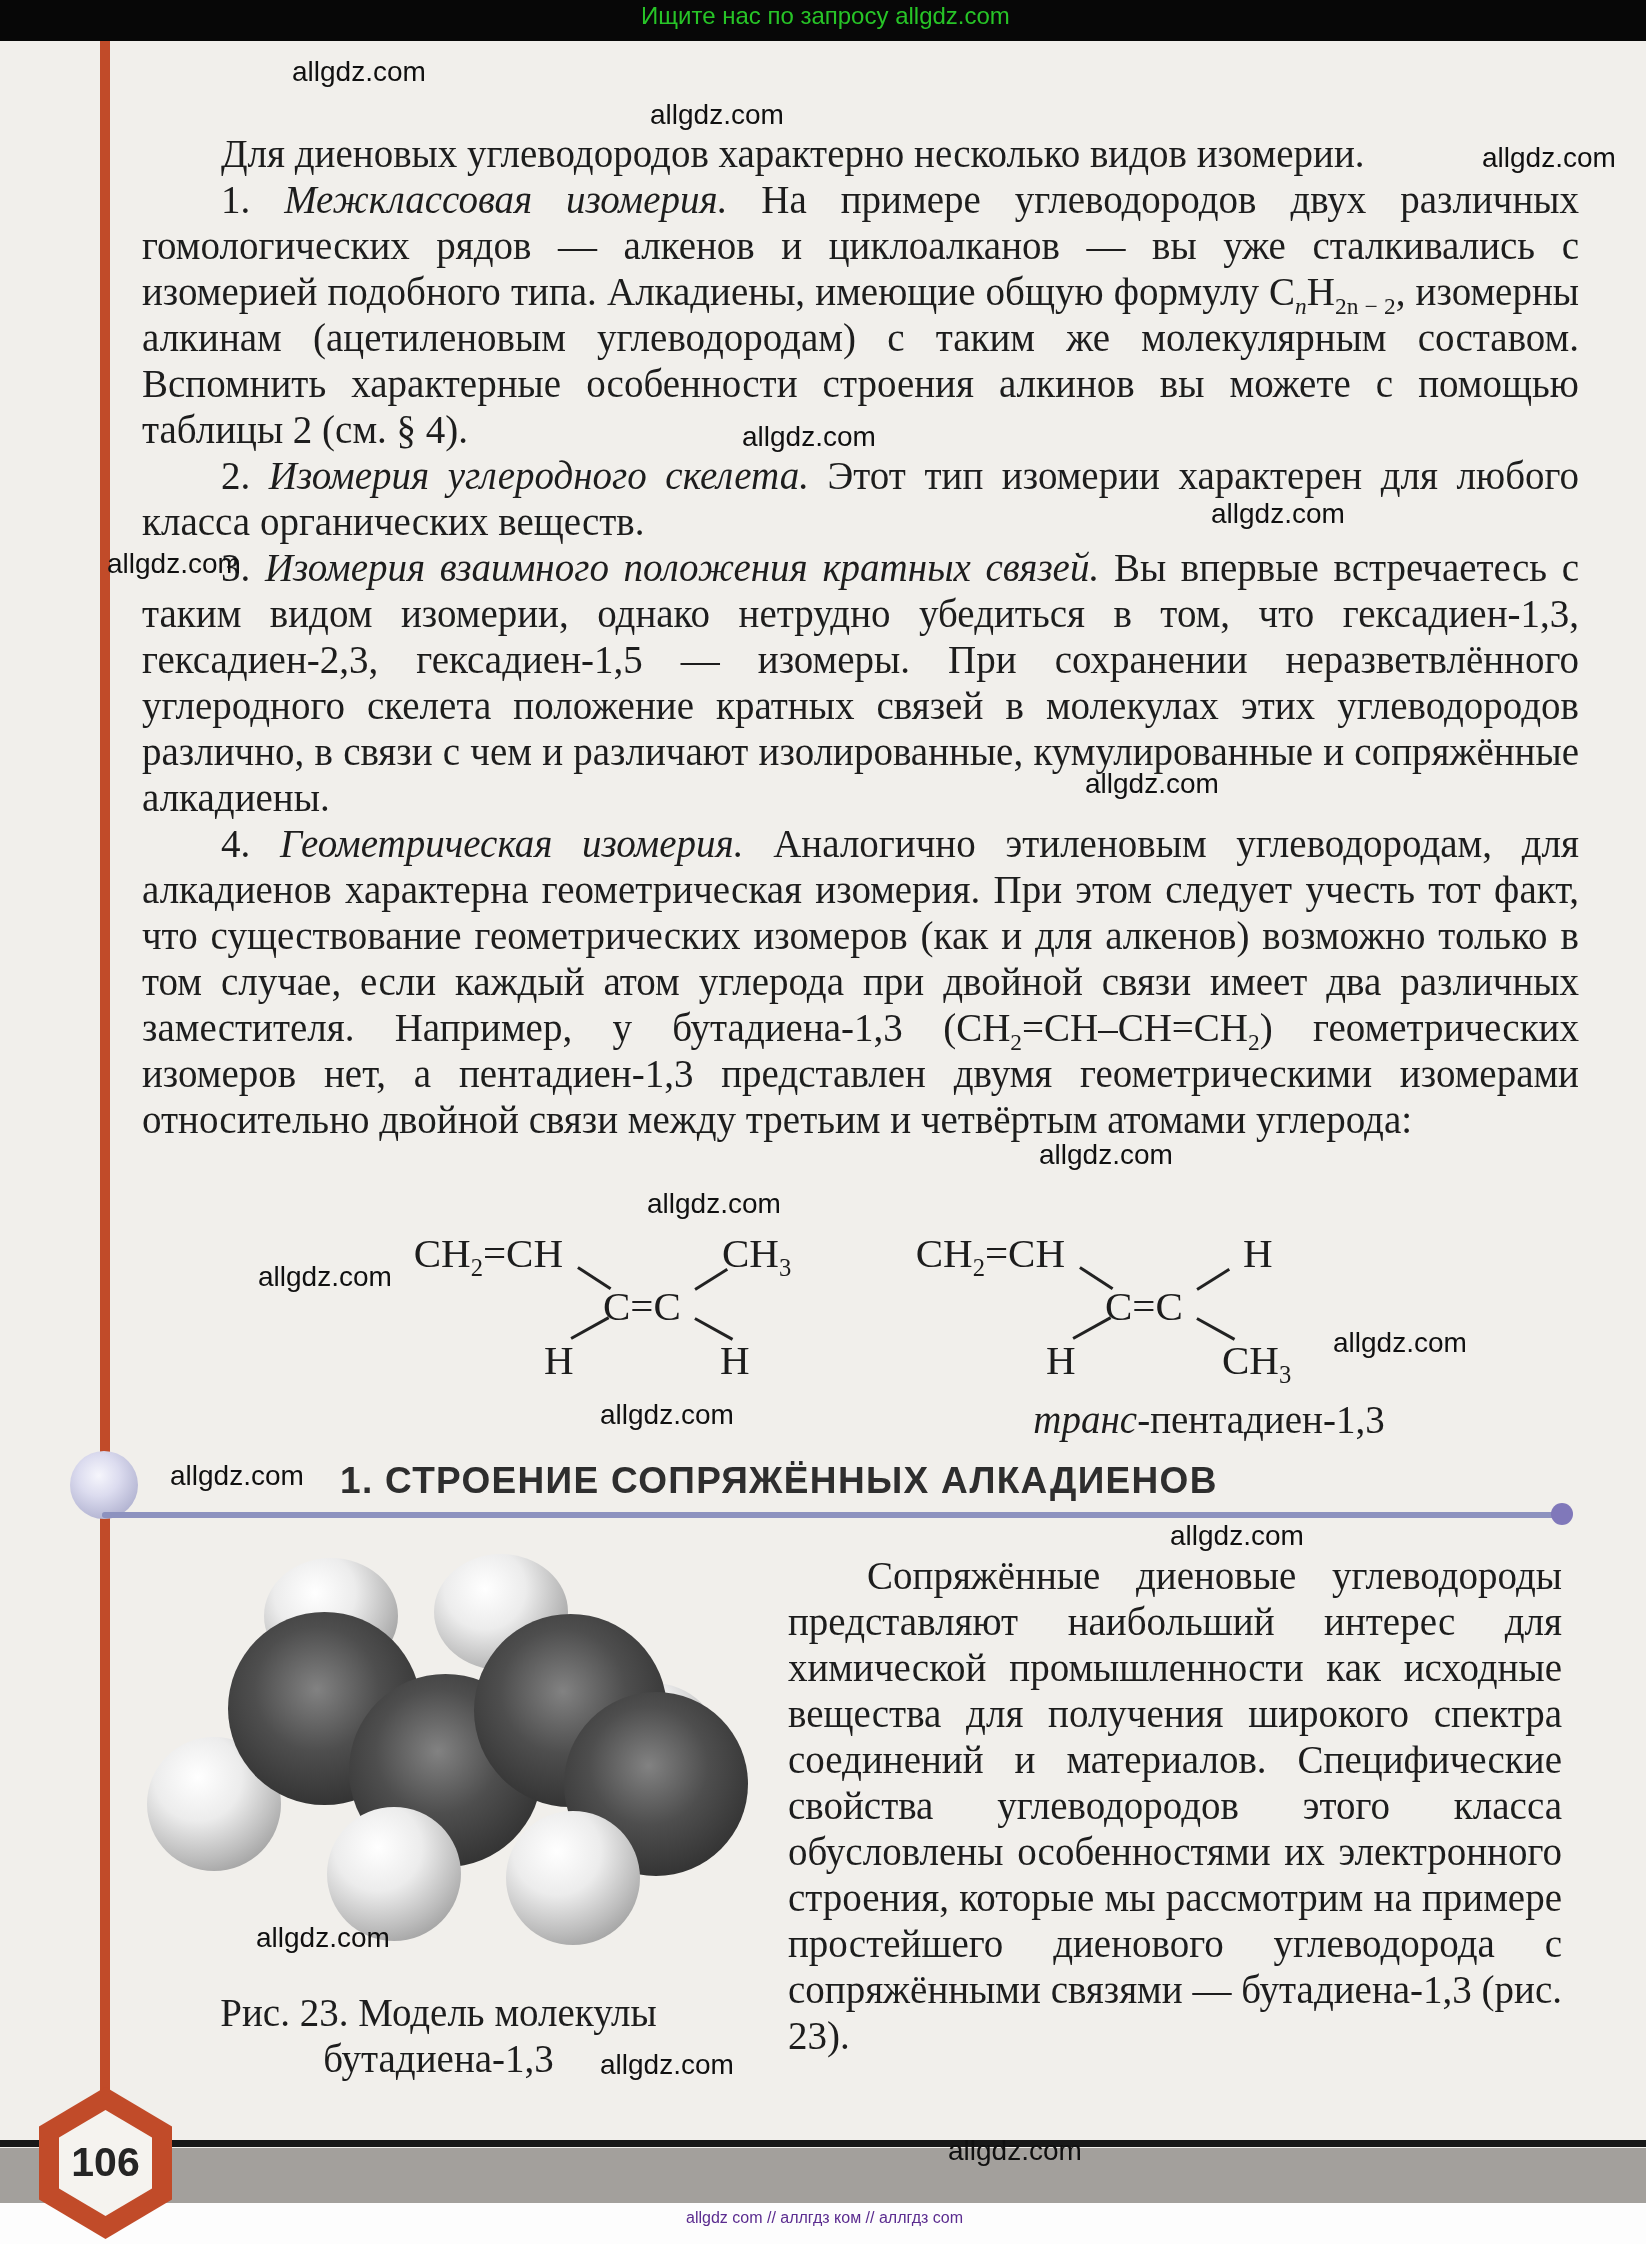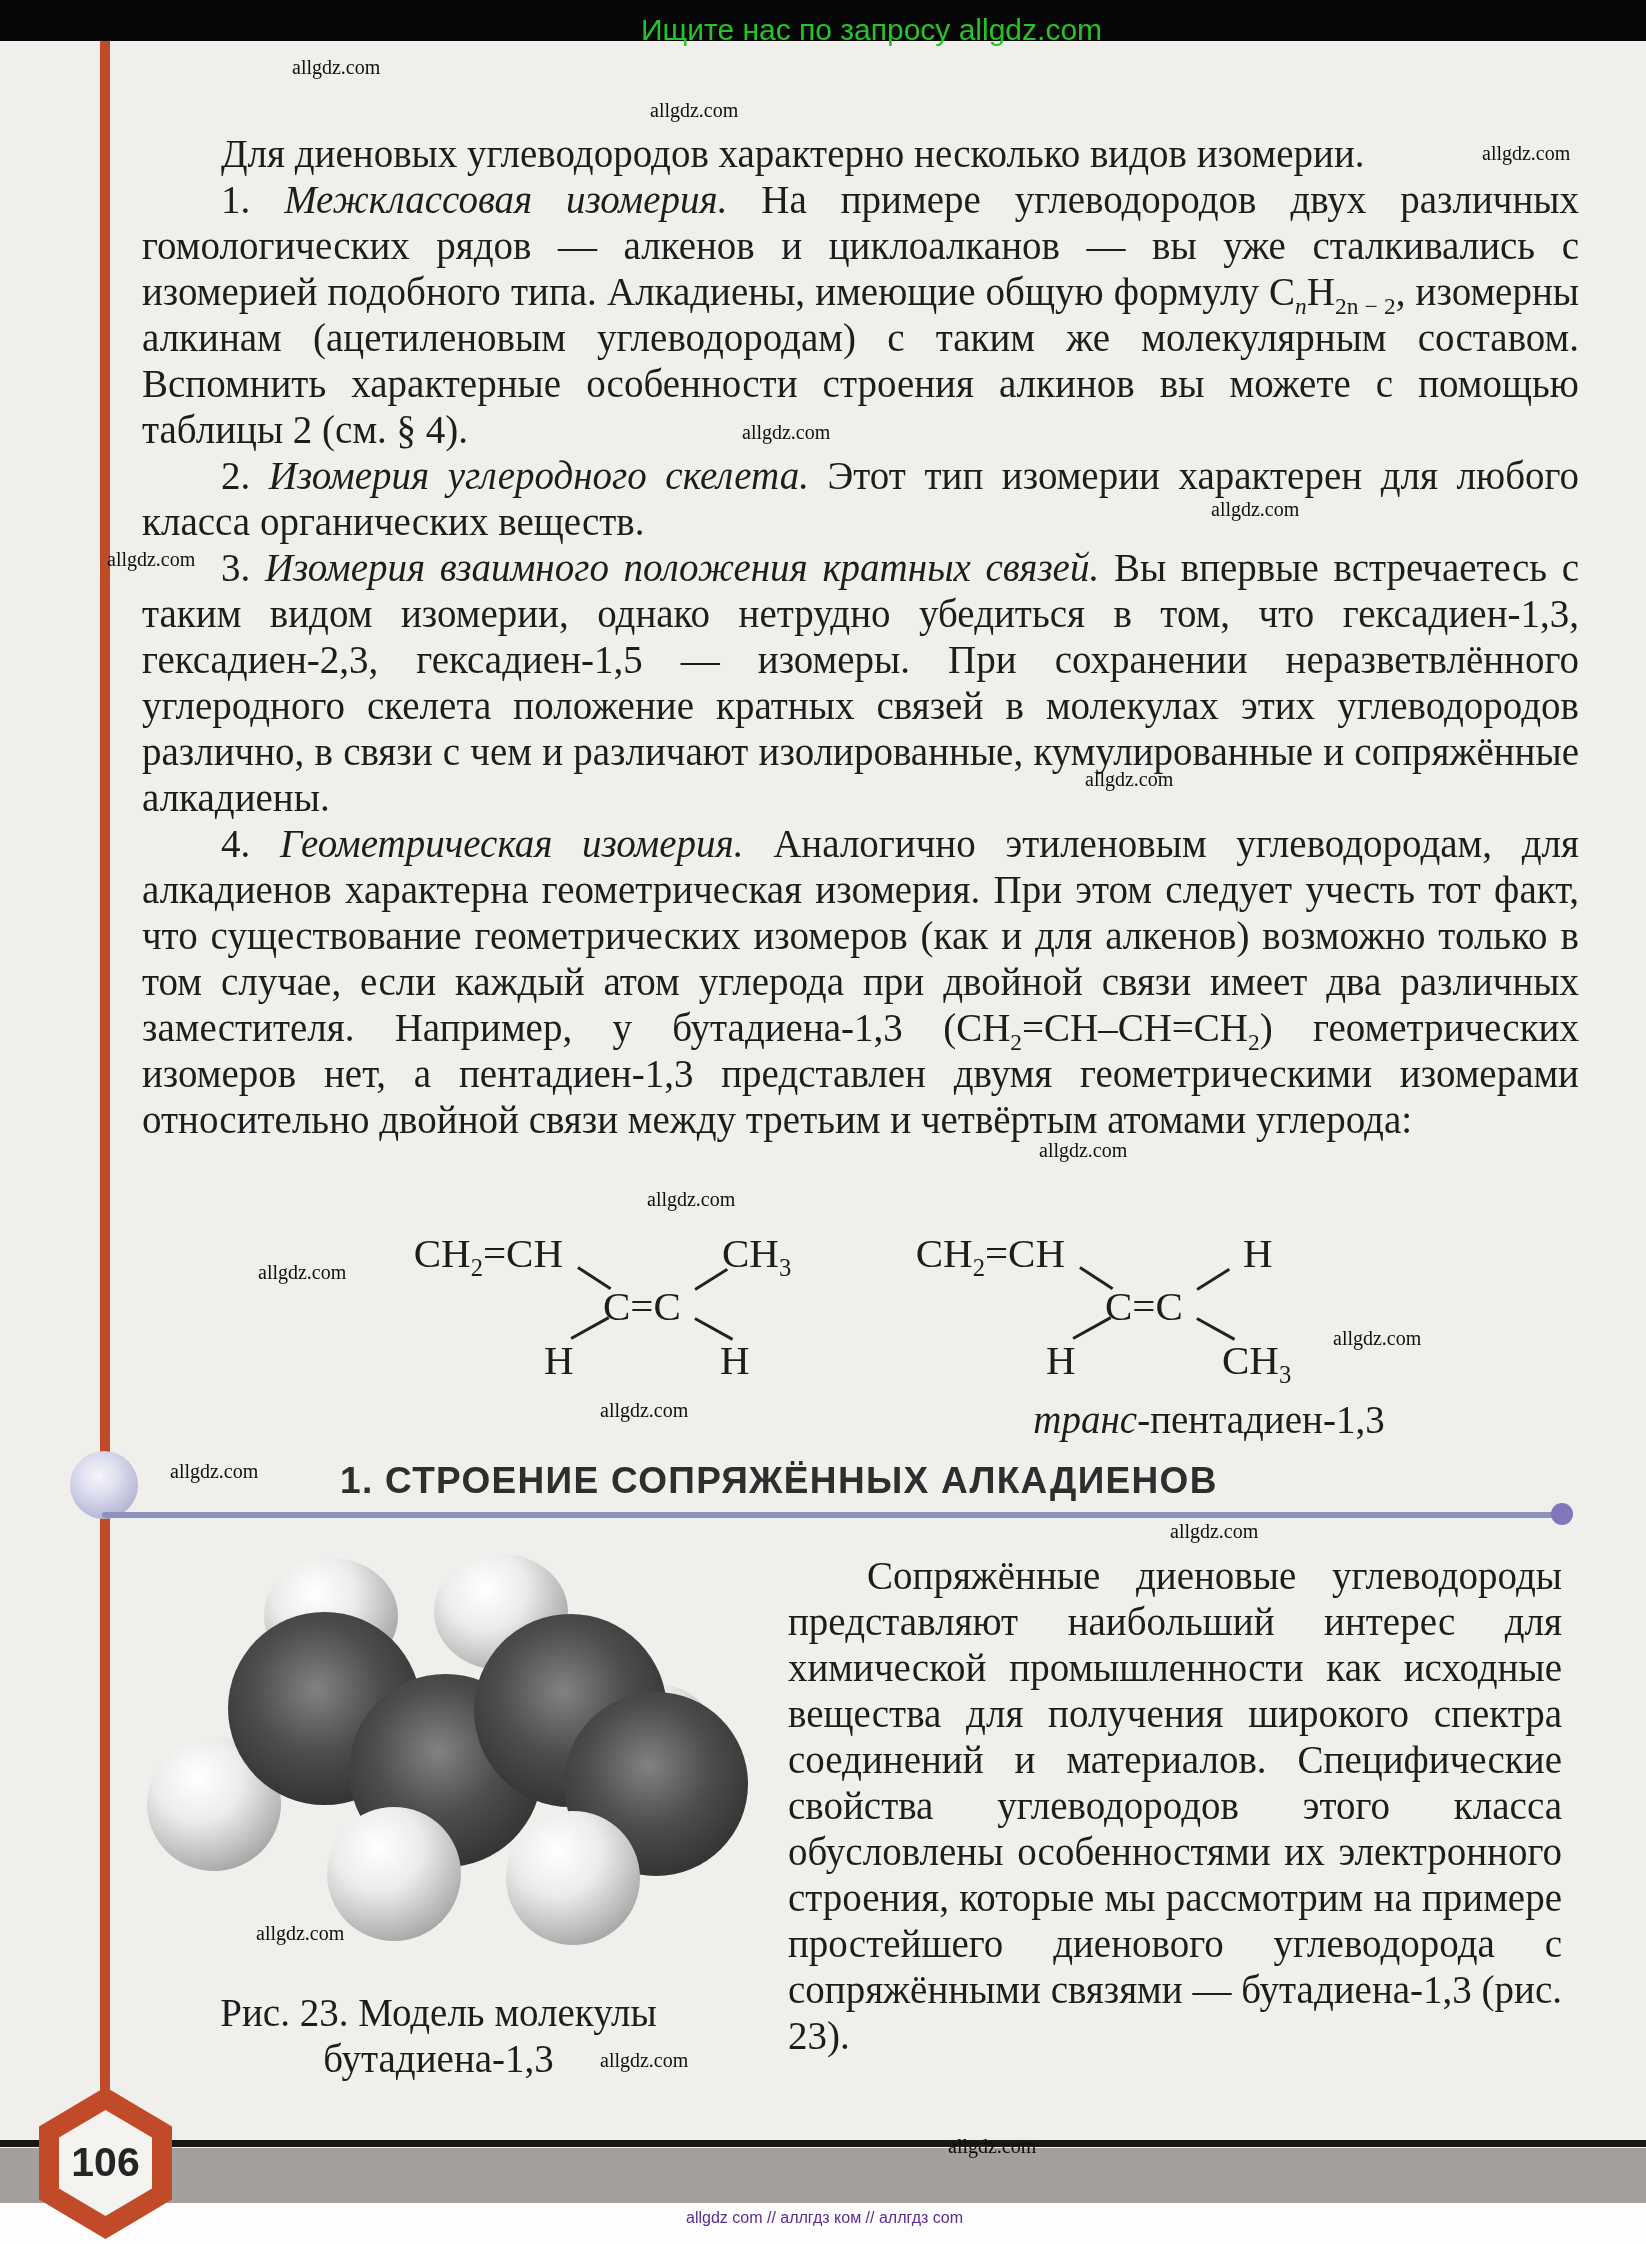--- a/index.html
+++ b/index.html
@@ -4,22 +4,22 @@
 <style>
   html,body{margin:0;padding:0;}
   body{
     width:1647px;height:2244px;position:relative;overflow:hidden;
     background:#f1efeb;
     font-family:"Liberation Serif",serif;
     color:#1d1d1d;
   }
   
   .top-band{position:absolute;left:0;top:0;width:1647px;height:41px;background:#070707;}
-  .promo-top{position:absolute;left:641px;top:13px;font-family:"Liberation Sans",sans-serif;
-    font-size:30px;color:#27c427;white-space:nowrap;}
+  .promo-top{position:absolute;left:641px;top:2px;font-family:"Liberation Sans",sans-serif;
+    font-size:24px;color:#27c427;white-space:nowrap;}
   
   .vline{position:absolute;left:100px;top:41px;width:9.9px;height:2053px;background:#c14b29;}
   
   .body-col{position:absolute;left:142px;top:131px;width:1437px;
     font-size:39px;line-height:46px;text-align:justify;}
   .body-col p{margin:0;text-indent:79px;}
   sub{font-size:0.6em;line-height:0;}
   
   .struct{position:absolute;width:519px;height:215px;font-size:41px;}
   .struct .atom{position:absolute;white-space:nowrap;}
@@ -50,21 +50,21 @@
   .promo-bottom{position:absolute;left:502px;top:2209px;width:645px;text-align:center;
     font-family:"Liberation Sans",sans-serif;font-size:16px;color:#5b2c8f;white-space:nowrap;}
   
   .hex-outer{position:absolute;left:39px;top:2087px;width:133px;height:152px;background:#c14b29;
     clip-path:polygon(50% 0,100% 26%,100% 74%,50% 100%,0 74%,0 26%);}
   .hex-inner{position:absolute;left:59px;top:2110px;width:93px;height:106px;background:#f5f3ef;
     clip-path:polygon(50% 0,100% 26%,100% 74%,50% 100%,0 74%,0 26%);}
   .page-num{position:absolute;left:39px;top:2139px;width:133px;text-align:center;
     font-family:"Liberation Sans",sans-serif;font-weight:bold;font-size:41px;color:#252525;}
   
-  .wm{position:absolute;font-family:Liberation Serif, serif;font-size:20px;color:#101010;white-space:nowrap;}
+  .wm{position:absolute;font-family:Liberation Sans, sans-serif;font-size:28px;color:#101010;white-space:nowrap;}
 </style>
 </head>
 <body>
 
 <div class="top-band"></div>
 <div class="promo-top">Ищите нас по запросу allgdz.com</div>
 
 <div class="vline"></div>
 
 <div class="body-col">

